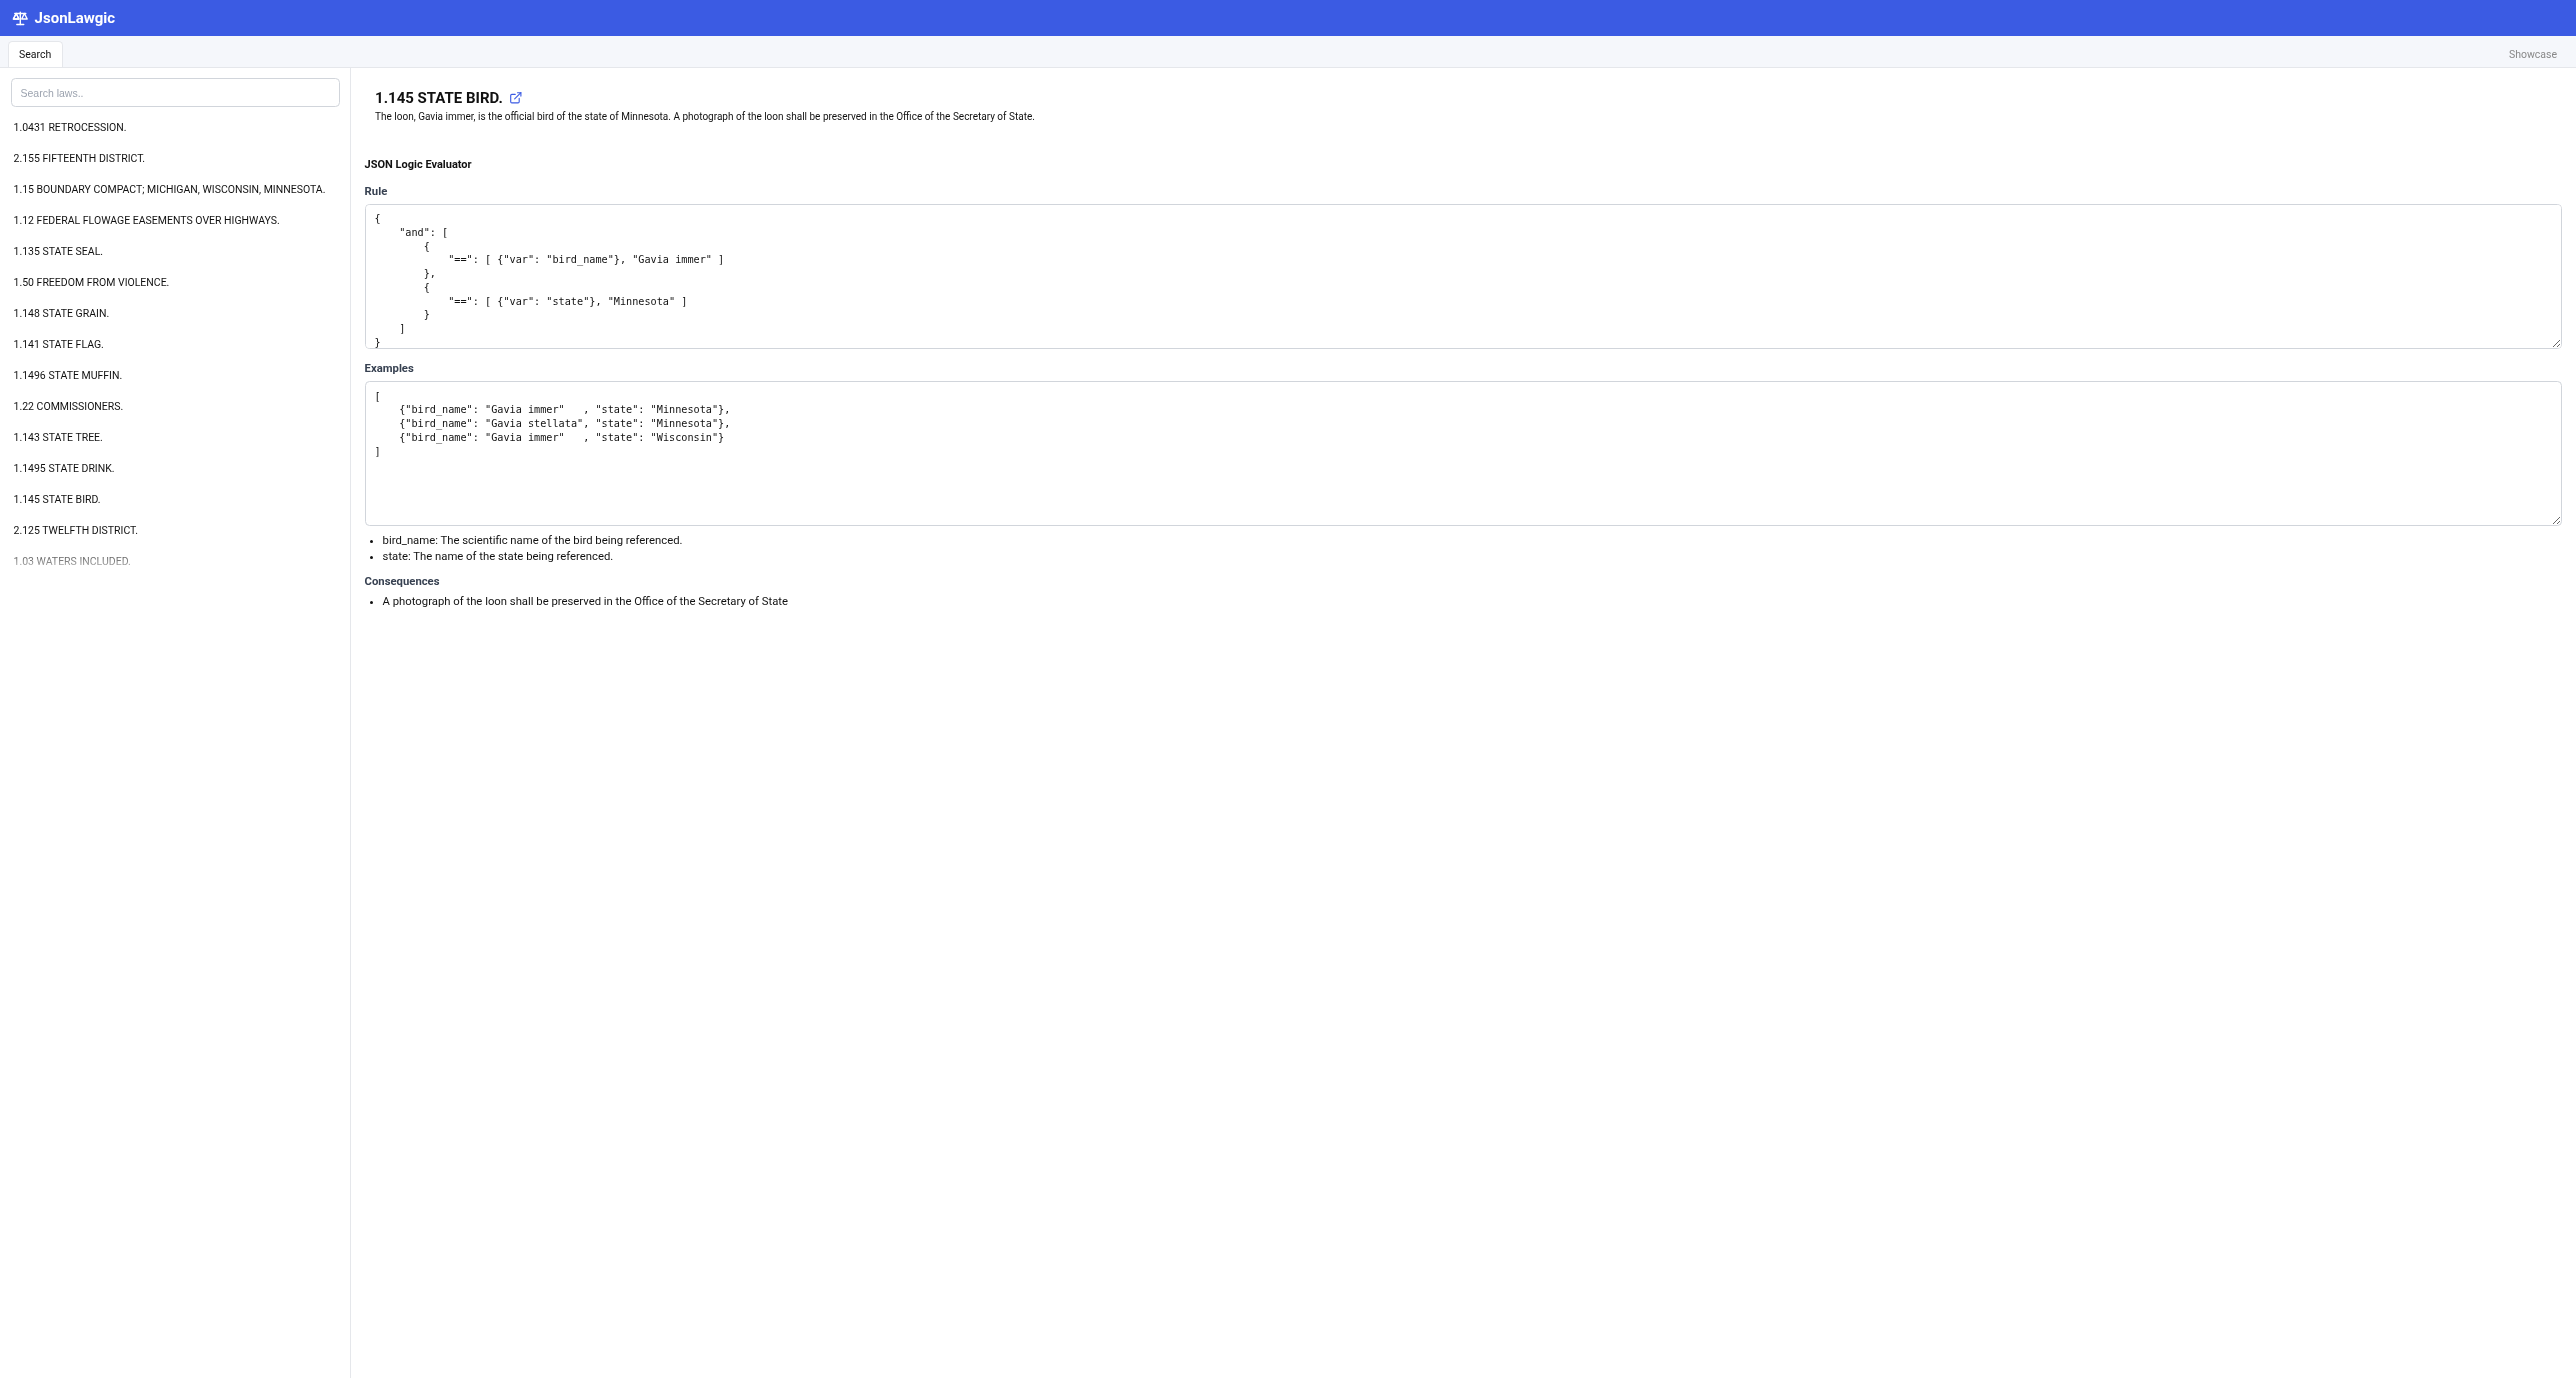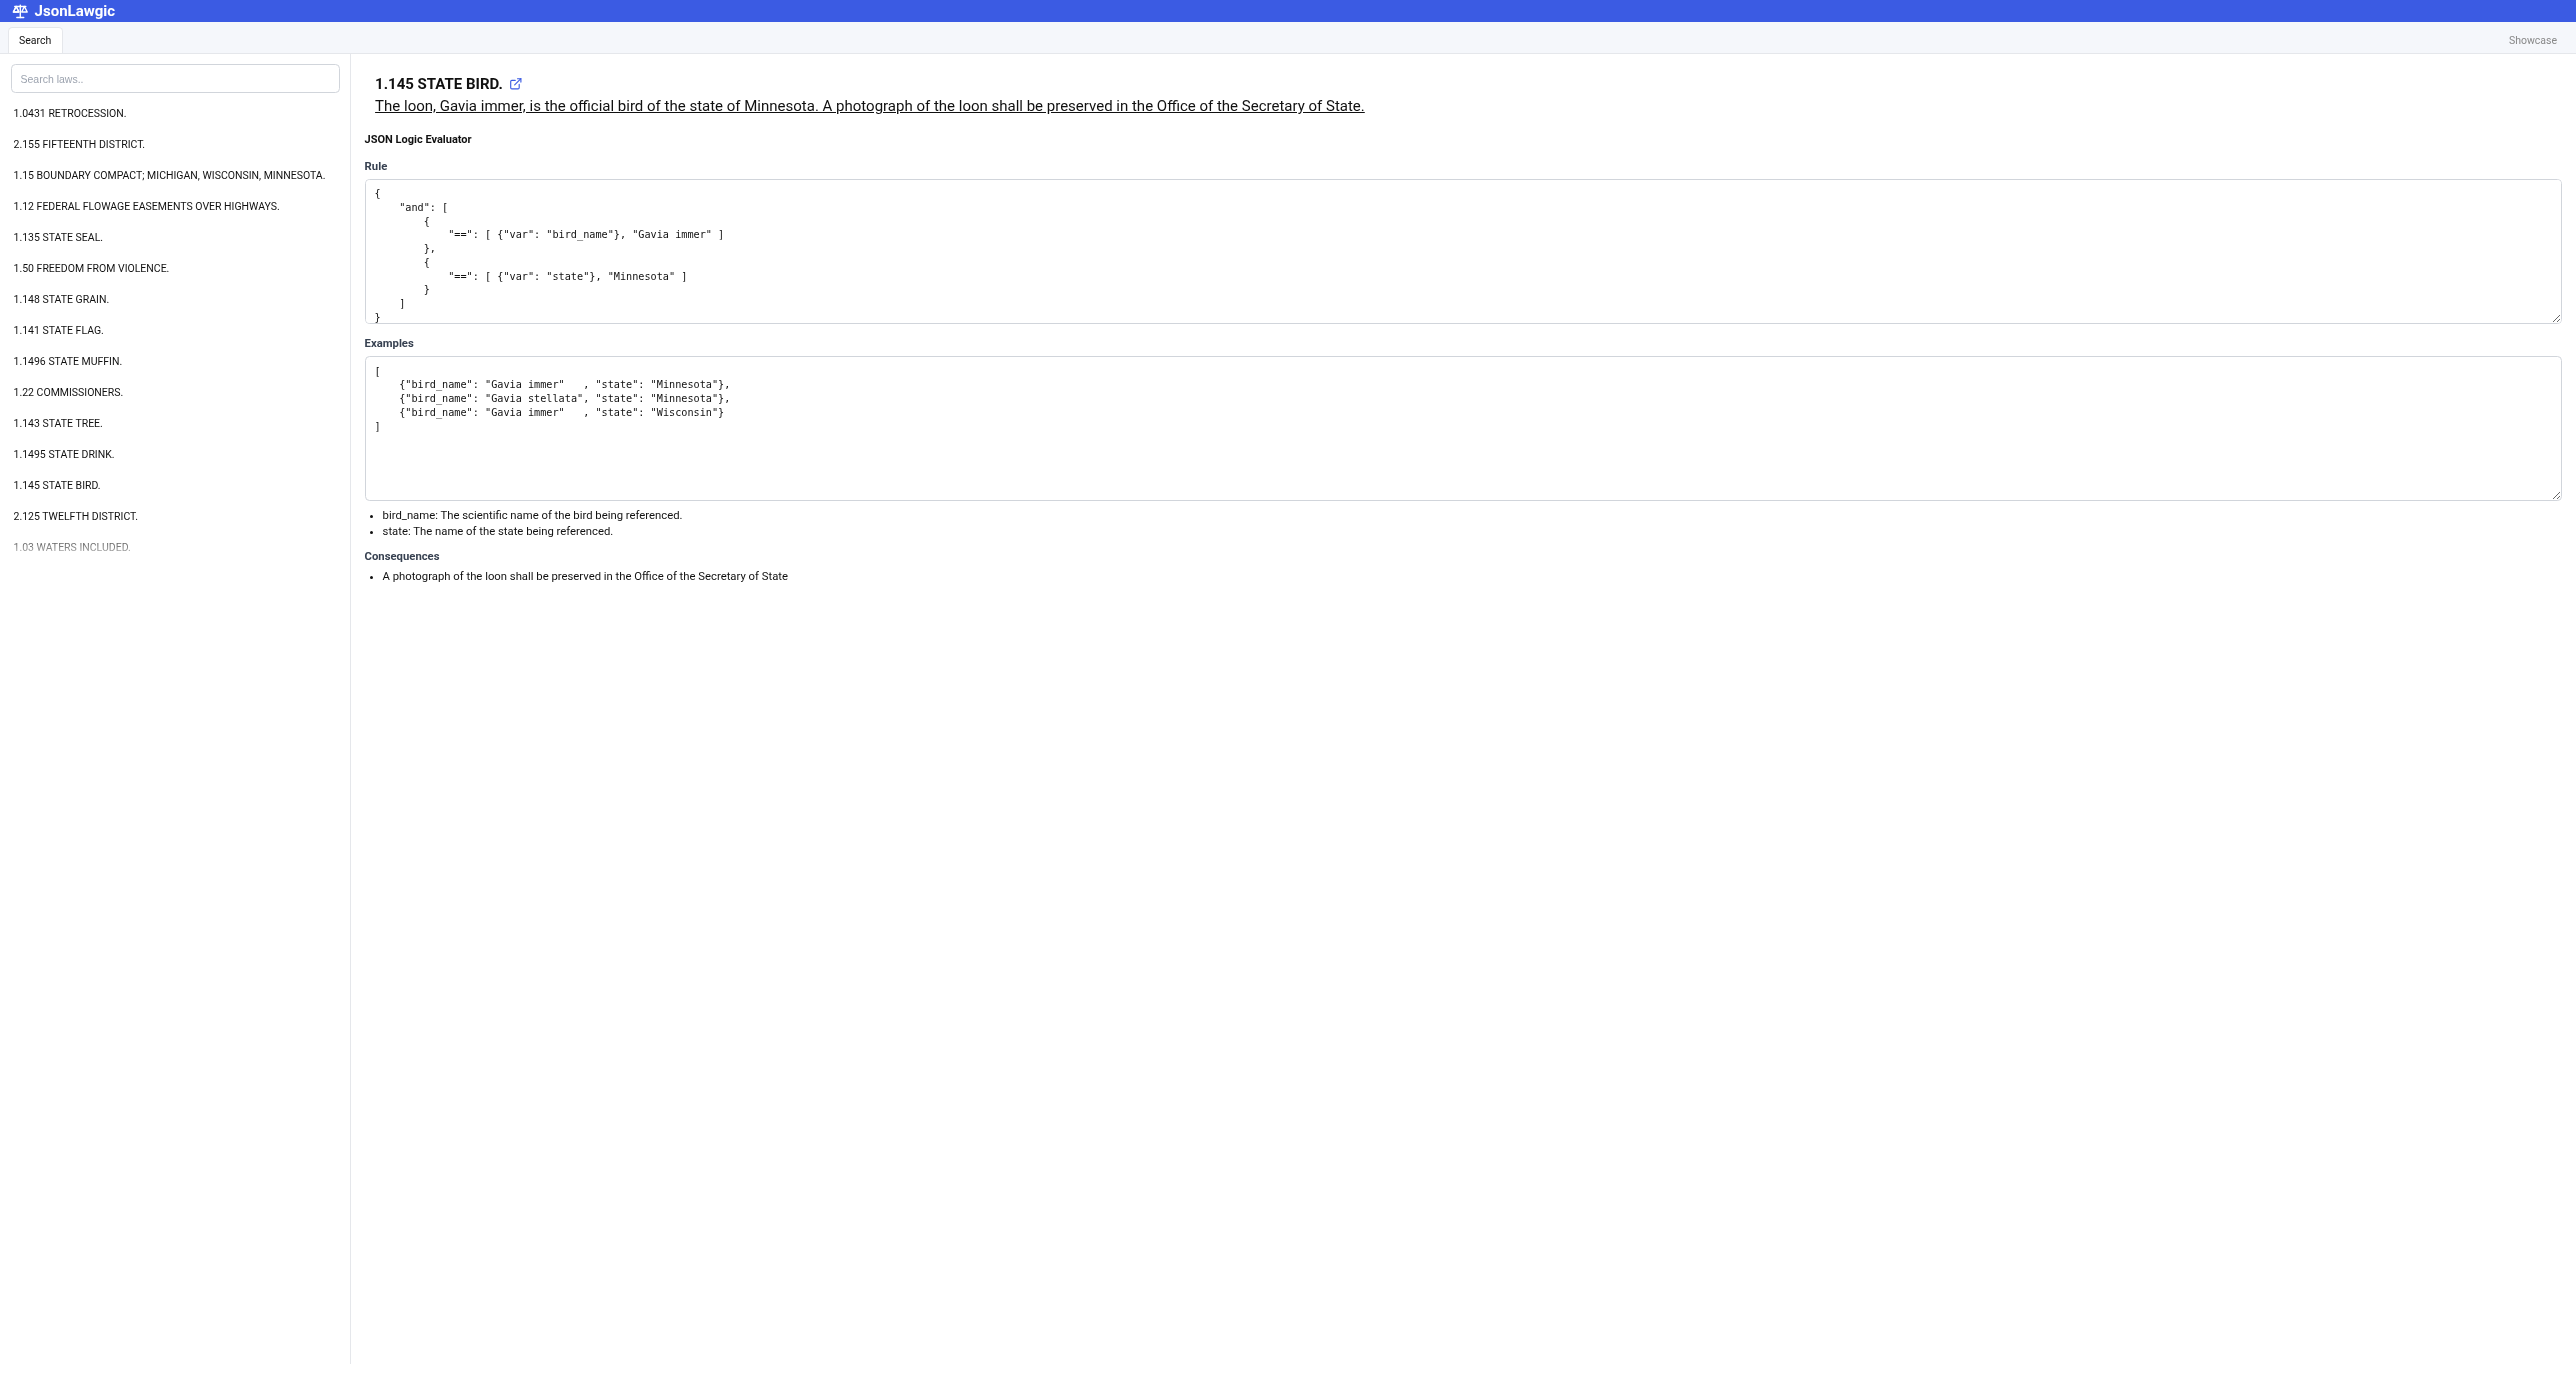--- a/index.html
+++ b/index.html
@@ -1,33 +1,33 @@
 <!DOCTYPE html>
 <html style="font-size:12px"><head>
 <meta charset="utf-8">
 <style>
 * { box-sizing: border-box; margin: 0; padding: 0; }
 body { font-family: -apple-system, BlinkMacSystemFont, "Segoe UI", Roboto, Helvetica, Arial, sans-serif; background: #fff; color: #111; }
-.header { background: #3b5be3; color: #fff; padding: 2px 12px; display: flex; align-items: center; gap: 6px; }
+.header { background: #3b5be3; color: #fff; padding: 9px 12px; display: flex; align-items: center; gap: 6px; }
 .header .logo-icon { width: 16.6px; height: 16.6px; }
 .header .brand { font-size: 15px; font-weight: 700; }
 .tabs-bar { background: #f5f7fb; border-bottom: 0.8px solid #e5e7eb; padding: 4.5px 7.5px 0 7.5px; display: flex; gap: 3px; justify-content: space-between; }
 .tab { padding: 6px 10.5px; font-size: 10.5px; color: #888; cursor: pointer; border: 0.8px solid transparent; border-bottom: none; border-radius: 4.5px 4.5px 0 0; }
 .tab.active { background: #fff; color: #111; border-color: #e5e7eb; }
 .main { display: flex; height: calc(100vh - 68px); }
 .sidebar { width: 351px; border-right: 0.8px solid #e5e7eb; padding: 10.5px; overflow-y: auto; position: relative; }
 .search-box { width: 100%; padding: 7.5px 9px; font-size: 10.5px; border: 0.8px solid #d1d5db; border-radius: 4.5px; margin-bottom: 4.5px; }
 .search-box::placeholder { color: #9ca3af; }
 .law-item { padding: 9px 3px; font-size: 10.5px; color: #111; cursor: pointer; }
 .fade-bottom { position: sticky; bottom: -10.5px; left:0; right:0; height: 30px; background: linear-gradient(to bottom, rgba(255,255,255,0), #fff); margin: -30px -10.5px -10.5px -10.5px; pointer-events:none; }
 .content { flex: 1; padding: 21px 13.6px 45px 13.6px; overflow-y: auto; }
 .title-row { display: flex; align-items: center; gap: 6px; margin-bottom: 4.5px; margin-left: 10.5px; }
 .law-title { font-size: 15px; font-weight: 700; }
 .ext-icon { width: 13.6px; height: 13.6px; color: #3b5be3; cursor: pointer; }
-.law-desc { font-size: 15px; margin-bottom: 18px; margin-left: 10.5px; text-decoration: underline; }
+.law-desc { font-size: 10px; margin-bottom: 36px; margin-left: 10.5px; }
 .section-heading { font-size: 11px; font-weight: 700; margin-bottom: 13.6px; }
 .subheading { font-size: 11.3px; font-weight: 700; color: #374151; margin-bottom: 6px; margin-top: 10.5px; }
 textarea.codebox { width: 100%; border: 0.8px solid #d1d5db; border-radius: 4.5px; padding: 7.5px 9px; font-family: ui-monospace, SFMono-Regular, Menlo, Monaco, Consolas, monospace; font-size: 10.2px; line-height: 1.35; resize: vertical; background: #fff; color: #111; }
 textarea.rule { height: 145px; }
 textarea.examples { height: 145px; }
 ul.vars { list-style: disc; padding-left: 18px; margin-top: 3px; }
 ul.vars li { font-size: 11.3px; padding: 1.5px 0; }
 </style>
 </head>
 <body>

